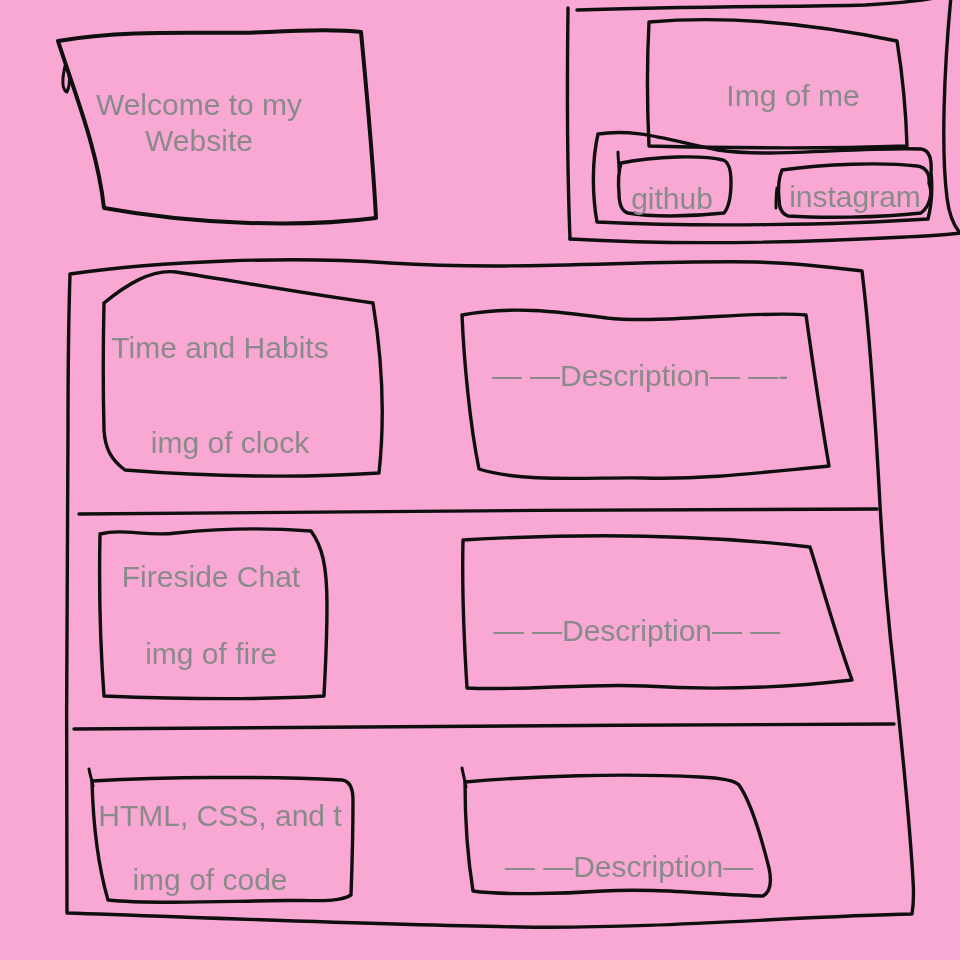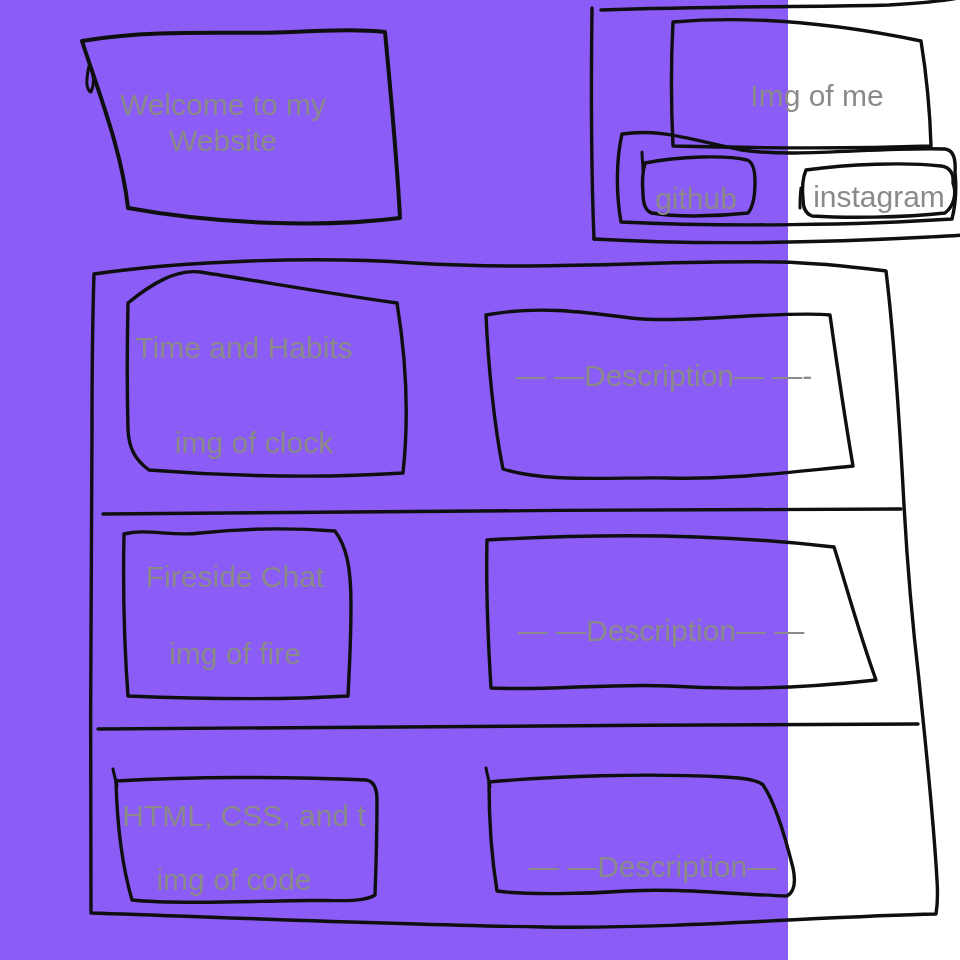--- a/index.html
+++ b/index.html
@@ -6,24 +6,23 @@
   html, body {
     margin: 0;
     padding: 0;
     background: #ffffff;
     width: 960px;
     height: 960px;
     overflow: hidden;
   }
   .canvas {
     position: relative;
-    width: 764px;
+    width: 960px;
     height: 960px;
-    background: #8b5cf6;
-    padding-left: 24px;
+    background: #f9a8d4;
   }
   svg { display: block; }
   .stroke {
     fill: none;
     stroke: #0f0f0f;
     stroke-width: 3.4;
     stroke-linecap: round;
     stroke-linejoin: round;
   }
   .stroke.thin  { stroke-width: 3; }

